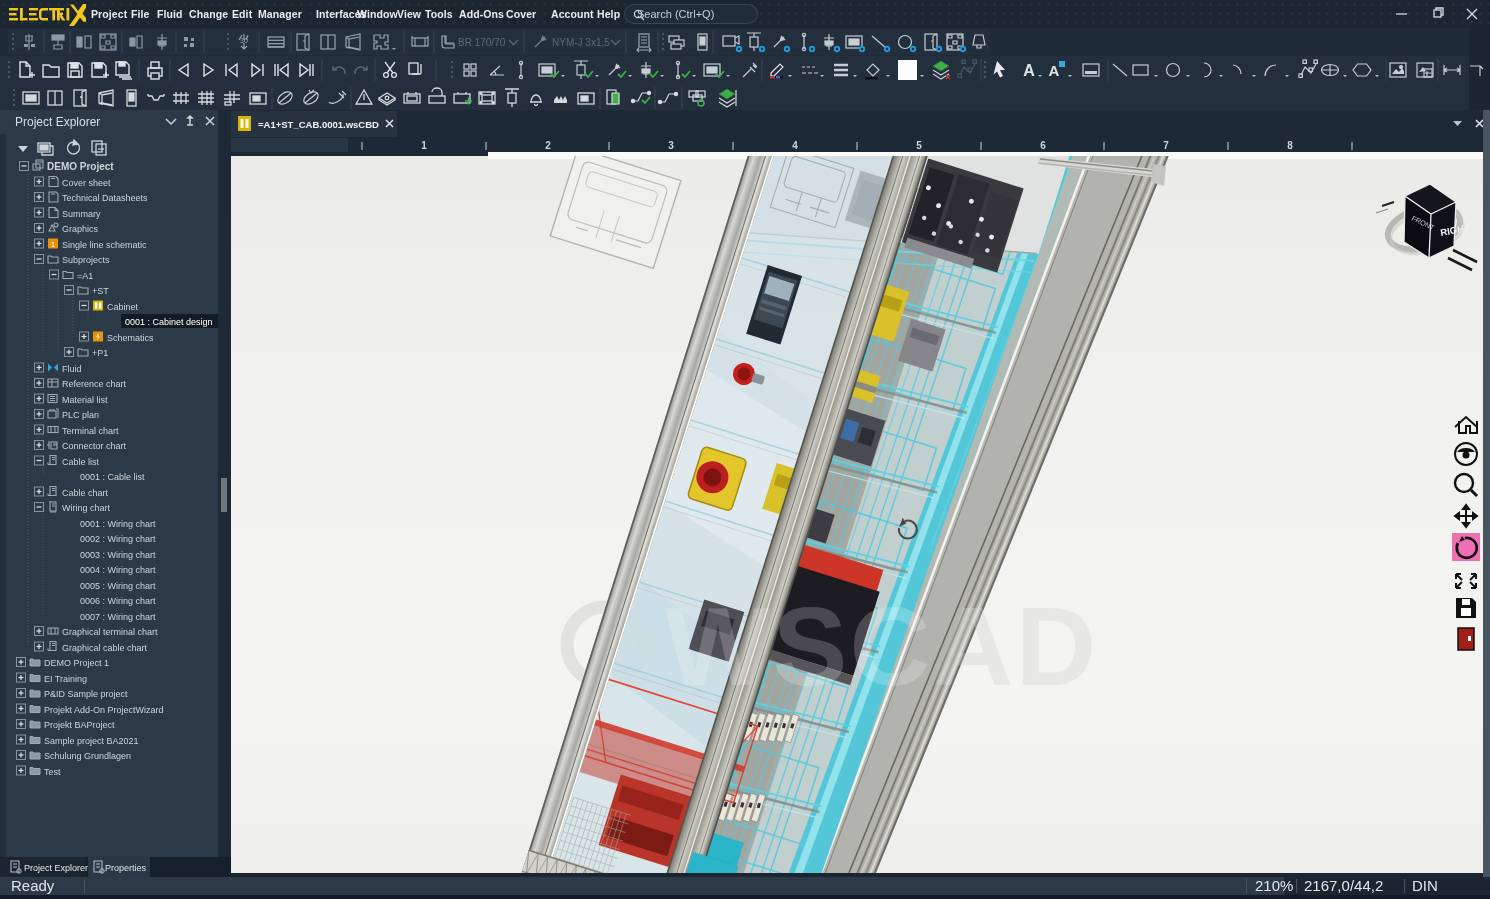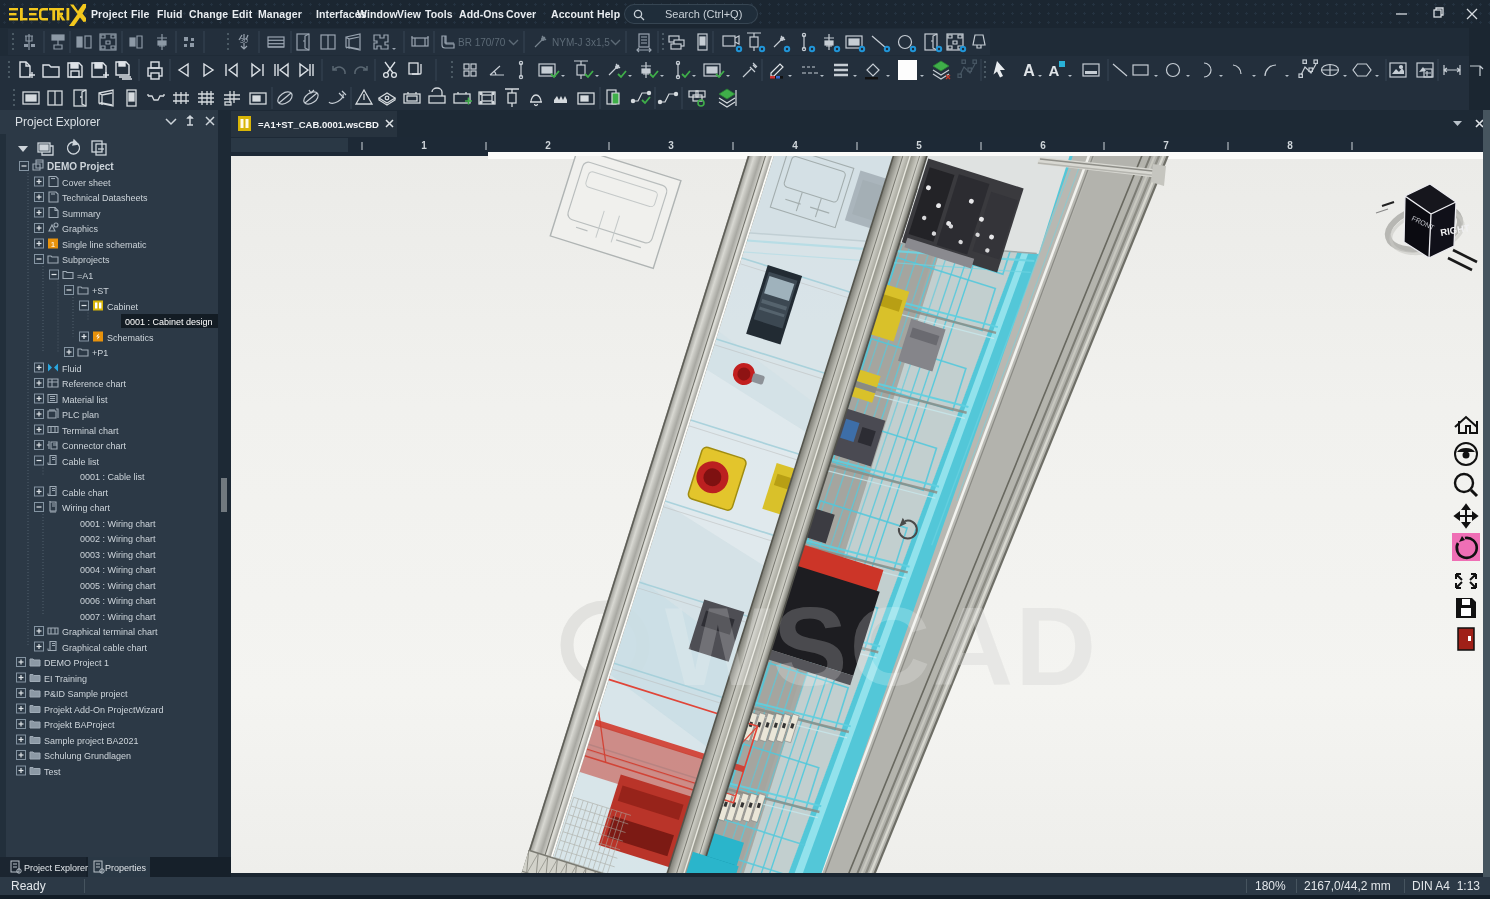--- a/index.html
+++ b/index.html
@@ -18,21 +18,21 @@
 #lp-header{left:0;top:110px;width:218px;height:24px;background:#2c3946;color:#d9dfe4;
  font-size:12px;}
 #scrolltrack{left:218px;top:110px;width:13px;height:767px;background:#1d2935;}
 #scrollthumb{left:221px;top:478px;width:6px;height:34px;background:#71797f;}
 #tabbar{left:231px;top:110px;width:1259px;height:27px;background:#1d2935;}
 #doctab{left:231px;top:111px;width:166px;height:26px;background:#27333f;}
 #ruler{left:231px;top:137px;width:1252px;height:19px;background:#1d2936;}
 #canvas{left:231px;top:156px;width:1252px;height:717px;background:#efefec;overflow:hidden;}
 #rightstrip{left:1483px;top:110px;width:7px;height:767px;background:#46555f;}
 #bottomtabs{left:0;top:857px;width:231px;height:20px;background:#16202a;}
-#statusbar{left:0;top:877px;width:1490px;height:18px;background:#2c3946;color:#e2e6ea;font-size:12px;}
+#statusbar{left:0;top:877px;width:1284px;height:18px;background:#2c3946;color:#e2e6ea;font-size:15px;}
 #bottomstrip{left:0;top:895px;width:1490px;height:4px;background:#121c26;}
 .st{position:absolute;top:0;height:18px;line-height:18px}
 </style></head>
 <body>
 <div id="titlebar" class="abs">
     <svg class="abs" style="left:6px;top:1px" width="80" height="27" viewBox="0 0 80 27">
 <g fill="#f2c71d">
 <rect x="3" y="7" width="9" height="2.4"></rect>
         <rect x="3" y="12" width="7.5" height="2.4"></rect>
         <rect x="3" y="17" width="9" height="2.4"></rect>
@@ -62,21 +62,21 @@
     <div class="menu" style="left:357px">Window</div>
     <div class="menu" style="left:397px">View</div>
     <div class="menu" style="left:425px">Tools</div>
     <div class="menu" style="left:459px">Add-Ons</div>
     <div class="menu" style="left:506px">Cover</div>
     <div class="menu" style="left:551px">Account</div>
     <div class="menu" style="left:597px">Help</div>
     <div id="searchpill" class="abs"><svg style="position:absolute;left:8px;top:4px" width="12" height="12">
         <circle cx="5" cy="5" r="3.6" fill="none" stroke="#c9d1d8" stroke-width="1.3"></circle>
         <line x1="7.6" y1="7.6" x2="11" y2="11" stroke="#c9d1d8" stroke-width="1.3"></line>
-      </svg><span style="margin-left:40px">Search (Ctrl+Q)</span></div>
+      </svg><span style="margin-left:12px">Search (Ctrl+Q)</span></div>
 <svg class="abs" style="left:1390px;top:0" width="100" height="28" viewBox="0 0 100 28">
 <g stroke="#d7dce1" stroke-width="1.3" fill="none">
 <line x1="6" y1="14" x2="17" y2="14"></line>
 <rect x="44" y="10" width="7" height="7"></rect>
         <path d="M46 10v-2h7v7h-2"></path>
 <path d="M77 9l10 10M87 9l-10 10"></path>
 </g>
     </svg>
   </div>
 
@@ -1048,20 +1048,20 @@
         <path d="M96 7h4m-4 3h4"></path>
         <circle cx="102" cy="14" r="2.2"></circle>
   </g>
   <text x="24" y="13.5" font-size="9" fill="#e4e8ec" font-family="Liberation Sans">Project Explorer</text>
   <text x="105" y="13.5" font-size="9" fill="#dfe3e7" font-family="Liberation Sans">Properties</text>
  </svg>
 </div>
 <div id="statusbar" class="abs">
  <span class="st" style="left:11px">Ready</span>
  <span class="abs" style="left:84px;top:2px;width:1px;height:14px;background:#46545f"></span>
- <span class="st" style="left:1255px">180%</span>
+ <span class="st" style="left:1255px">210%</span>
  <span class="abs" style="left:1246px;top:2px;width:1px;height:14px;background:#46545f"></span>
  <span class="st" style="left:1304px">2167,0/44,2 mm</span>
  <span class="abs" style="left:1296px;top:2px;width:1px;height:14px;background:#46545f"></span>
  <span class="st" style="left:1412px">DIN A4&nbsp; 1:13</span>
  <span class="abs" style="left:1404px;top:2px;width:1px;height:14px;background:#46545f"></span>
 </div>
 <div id="bottomstrip" class="abs"></div>
 
 </body></html>

